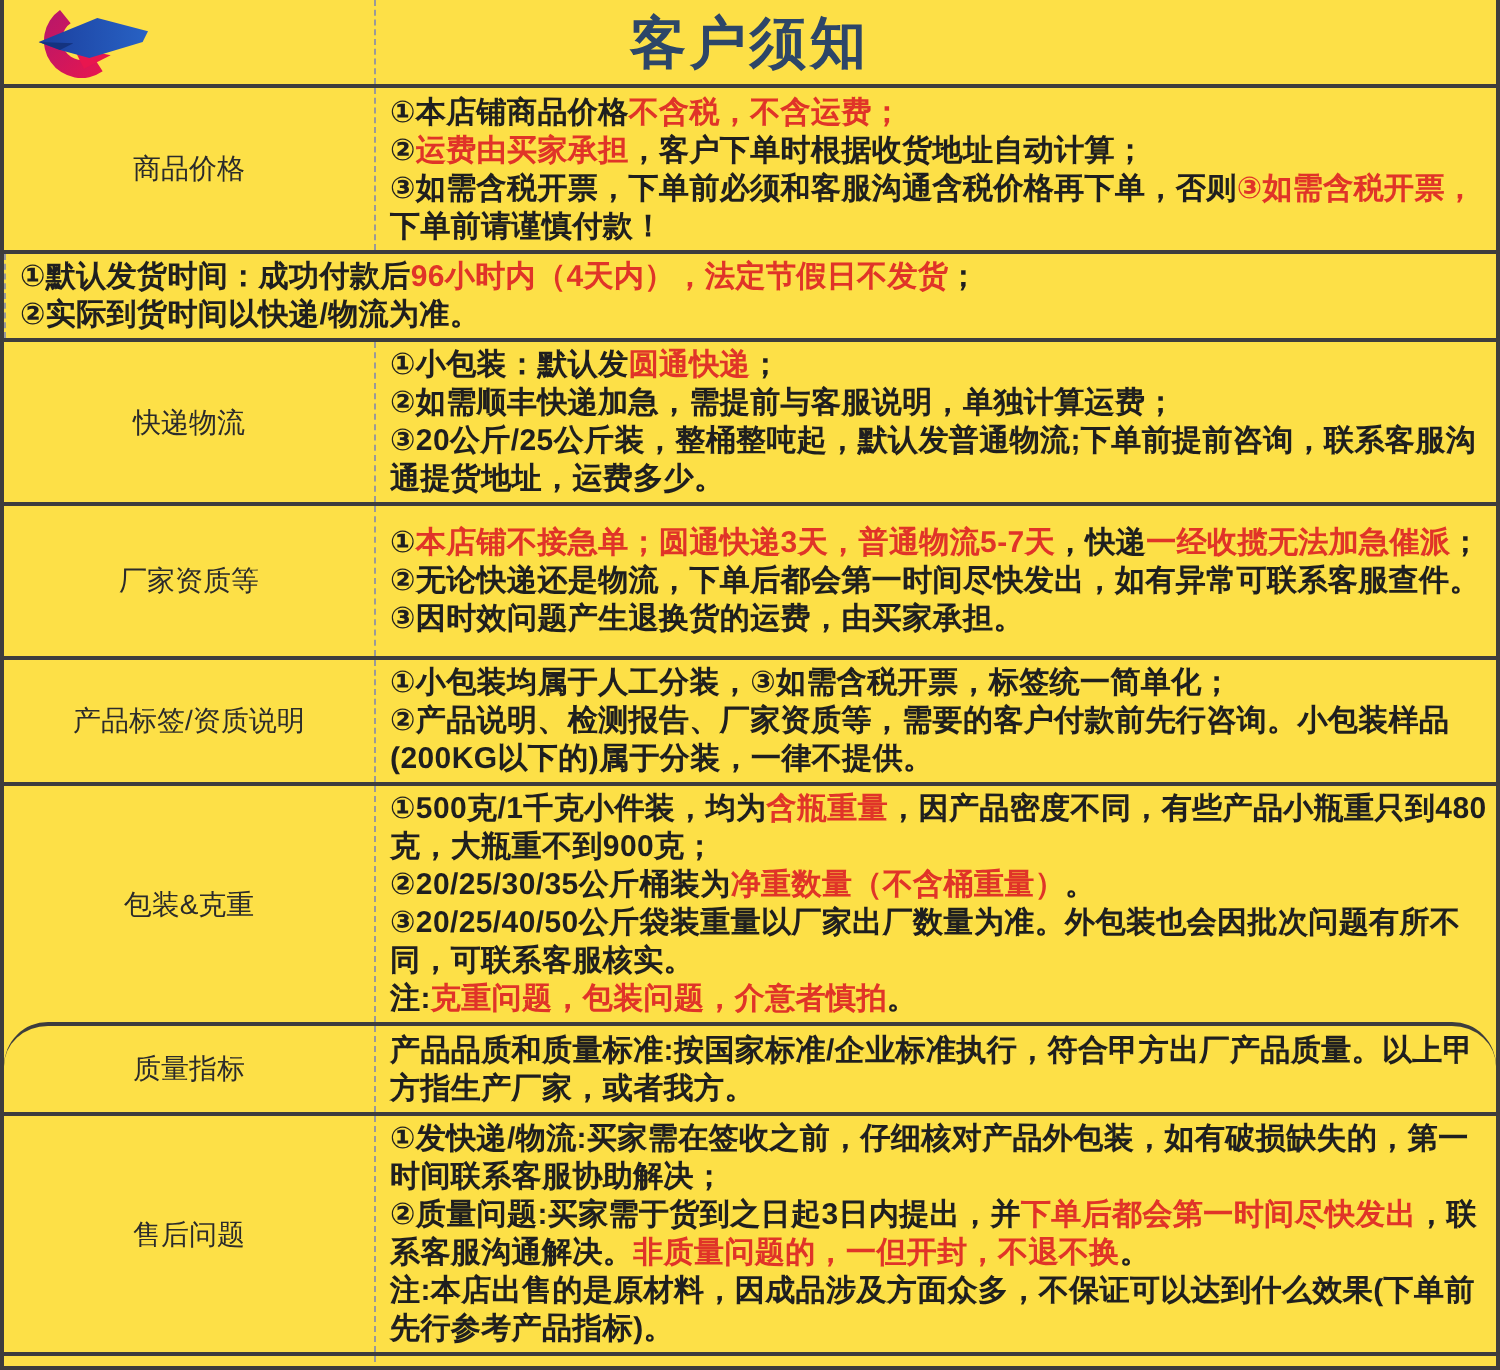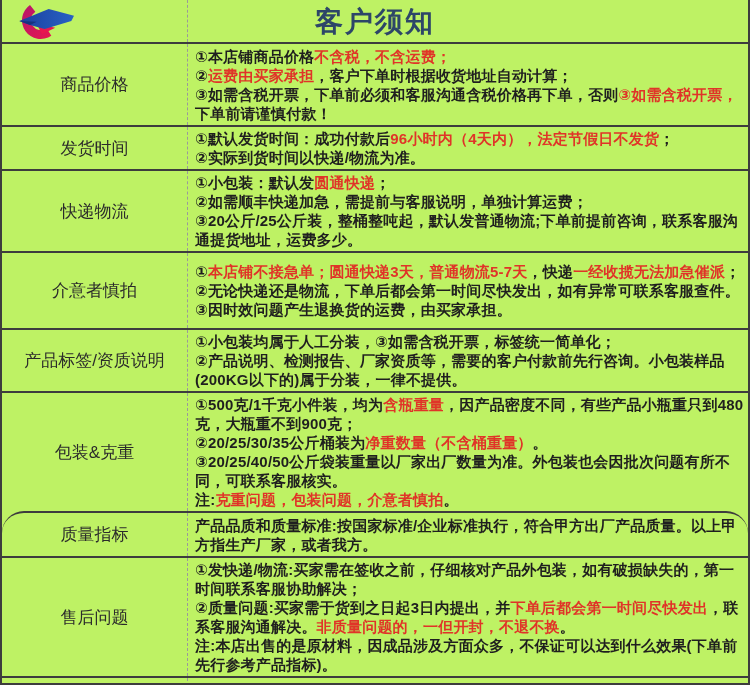--- a/index.html
+++ b/index.html
@@ -4,21 +4,21 @@
 <style>
   * { margin:0; padding:0; box-sizing:border-box; }
   html,body { background:#ffffff; }
   body {
     font-family:"Liberation Sans","DejaVu Sans",sans-serif;
     color:#1f1f1f;
     width:750px;
   }
   .sheet {
     width:750px; height:685px;
-    background:#bef264;
+    background:#fde047;
     border-left:2px solid #3d3d3d;
     border-right:2px solid #3d3d3d;
     border-bottom:2px solid #3d3d3d;
     display:flex; flex-direction:column;
     overflow:hidden;
   }
   .header-row {
     position:relative;
     height:42px; min-height:42px;
     display:flex;
@@ -42,24 +42,24 @@
     color:#2d4668;
   }
   .row {
     display:flex;
     border-top:2px solid #3d3d3d;
   }
   .label-cell {
     width:185px; min-width:185px;
     display:flex; align-items:center; justify-content:center;
     text-align:center;
-    font-size:17px;
+    font-size:14px;
     font-weight:500;
     color:#2b2b2b;
-    padding:2px 15px;
+    padding:2px 27px;
     line-height:25px;
   }
   .content-cell {
     flex:1;
     border-left:1px dashed #9a9a9a;
     padding:2px 4px 2px 7px;
     display:flex; flex-direction:column; justify-content:center;
   }
   .content-cell p {
     font-size:15px;
@@ -100,36 +100,35 @@
   <div id="rows">
       <div class="row" style="min-height: 83px;">
         <div class="label-cell">商品价格</div>
         <div class="content-cell">
           <p><span>①本店铺商品价格</span><span class="red">不含税，不含运费；</span></p>
           <p><span>②</span><span class="red">运费由买家承担</span><span>，客户下单时根据收货地址自动计算；</span></p>
           <p><span>③如需含税开票，下单前必须和客服沟通含税价格再下单，否则</span><span class="red">③如需含税开票，</span><span>下单前请谨慎付款！</span></p>
         </div>
       </div>
       <div class="row" style="min-height: 43px;">
-        <div class="label-cell">发货时间</div>
         <div class="content-cell">
           <p><span>①默认发货时间：成功付款后</span><span class="red">96小时内（4天内），法定节假日不发货</span><span>；</span></p>
           <p><span>②实际到货时间以快递/物流为准。</span></p>
         </div>
       </div>
       <div class="row" style="min-height: 75px;">
         <div class="label-cell">快递物流</div>
         <div class="content-cell">
           <p><span>①小包装：默认发</span><span class="red">圆通快递</span><span>；</span></p>
           <p><span>②如需顺丰快递加急，需提前与客服说明，单独计算运费；</span></p>
           <p><span>③20公斤/25公斤装，整桶整吨起，默认发普通物流;下单前提前咨询，联系客服沟通提货地址，运费多少。</span></p>
         </div>
       </div>
       <div class="row" style="min-height: 77px;">
-        <div class="label-cell">介意者慎拍</div>
+        <div class="label-cell">厂家资质等</div>
         <div class="content-cell">
           <p><span>①</span><span class="red">本店铺不接急单；圆通快递3天，普通物流5-7天</span><span>，快递</span><span class="red">一经收揽无法加急催派</span><span>；</span></p>
           <p><span>②无论快递还是物流，下单后都会第一时间尽快发出，如有异常可联系客服查件。</span></p>
           <p><span>③因时效问题产生退换货的运费，由买家承担。</span></p>
         </div>
       </div>
       <div class="row" style="min-height: 57px;">
         <div class="label-cell">产品标签/资质说明</div>
         <div class="content-cell">
           <p><span>①小包装均属于人工分装，③如需含税开票，标签统一简单化；</span></p>

